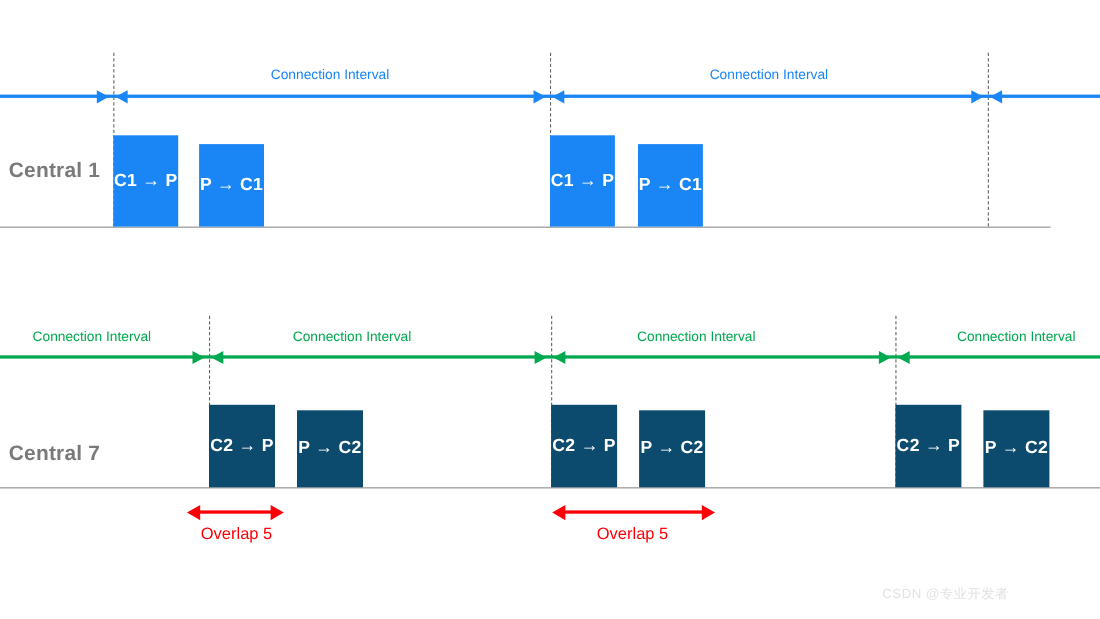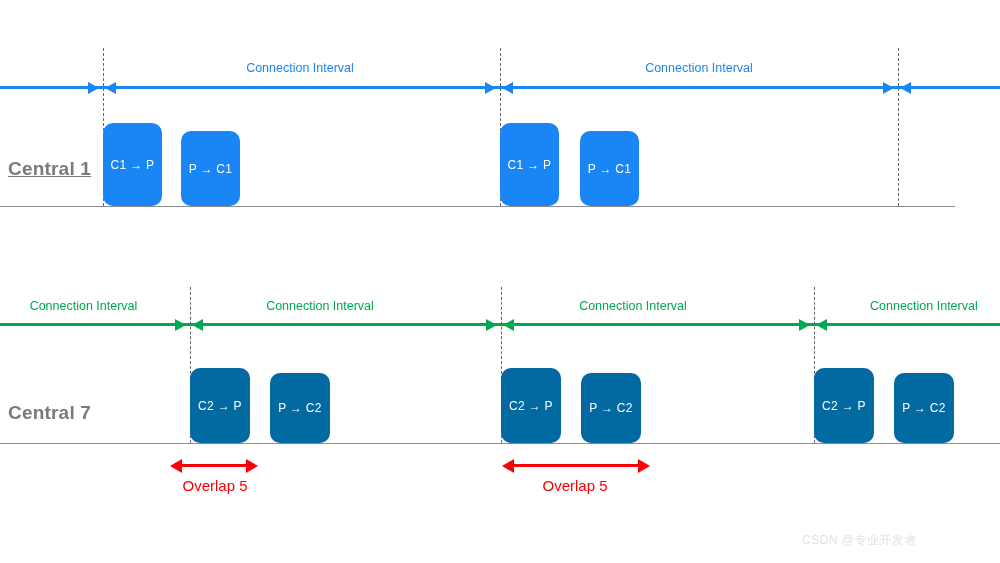--- a/index.html
+++ b/index.html
@@ -58,31 +58,32 @@
     border-top: 6px solid transparent;
     border-bottom: 6px solid transparent;
   }
   .arrowhead.blue.right { border-left: 11px solid #1a86f5; }
   .arrowhead.blue.left  { border-right: 11px solid #1a86f5; }
   .arrowhead.green.right { border-left: 11px solid #00a94f; }
   .arrowhead.green.left  { border-right: 11px solid #00a94f; }
 
   .pkt {
     position: absolute;
-    border-radius: 10px;
+    border-radius: 0;
     display: flex;
     align-items: center;
     justify-content: center;
     color: #ffffff;
-    font-size: 12px;
+    font-size: 16px;
     white-space: nowrap;
     letter-spacing: 0.3px;
+    font-weight: bold;
   }
   .pkt.blue  { background: #1a86f5; }
-  .pkt.green { background: #0369a1; }
+  .pkt.green { background: #0c4a6e; }
 
   .ov-line {
     position: absolute;
     height: 3px;
     background: #fb0007;
   }
   .ov-head {
     position: absolute;
     width: 0;
     height: 0;
@@ -124,21 +125,21 @@
 
     <div class="arrowhead blue right" style="left:485px; top:81.5px;"></div>
     <div class="arrowhead blue left" style="left:502px; top:81.5px;"></div>
 
     <div class="arrowhead blue right" style="left:883px; top:81.5px;"></div>
     <div class="arrowhead blue left" style="left:900px; top:81.5px;"></div>
 
     <div class="ci-label blue" style="left:190px; top:61px; width:220px;">Connection Interval</div>
     <div class="ci-label blue" style="left:589px; top:61px; width:220px;">Connection Interval</div>
 
-    <div class="lane-label" style="left:8px; top:158px;text-decoration:underline;">Central 1</div>
+    <div class="lane-label" style="left:8px; top:145px;">Central 1</div>
 
     <div class="baseline" style="left:0px; top:206px; width:955px;"></div>
 
     <div class="pkt blue" style="left:103px; top:123px; width:59px; height:83px;">C1 → P</div>
     <div class="pkt blue" style="left:181px; top:131px; width:59px; height:75px;">P → C1</div>
     <div class="pkt blue" style="left:500px; top:123px; width:59px; height:83px;">C1 → P</div>
     <div class="pkt blue" style="left:580px; top:131px; width:59px; height:75px;">P → C1</div>
   </div>
 
   <div>

